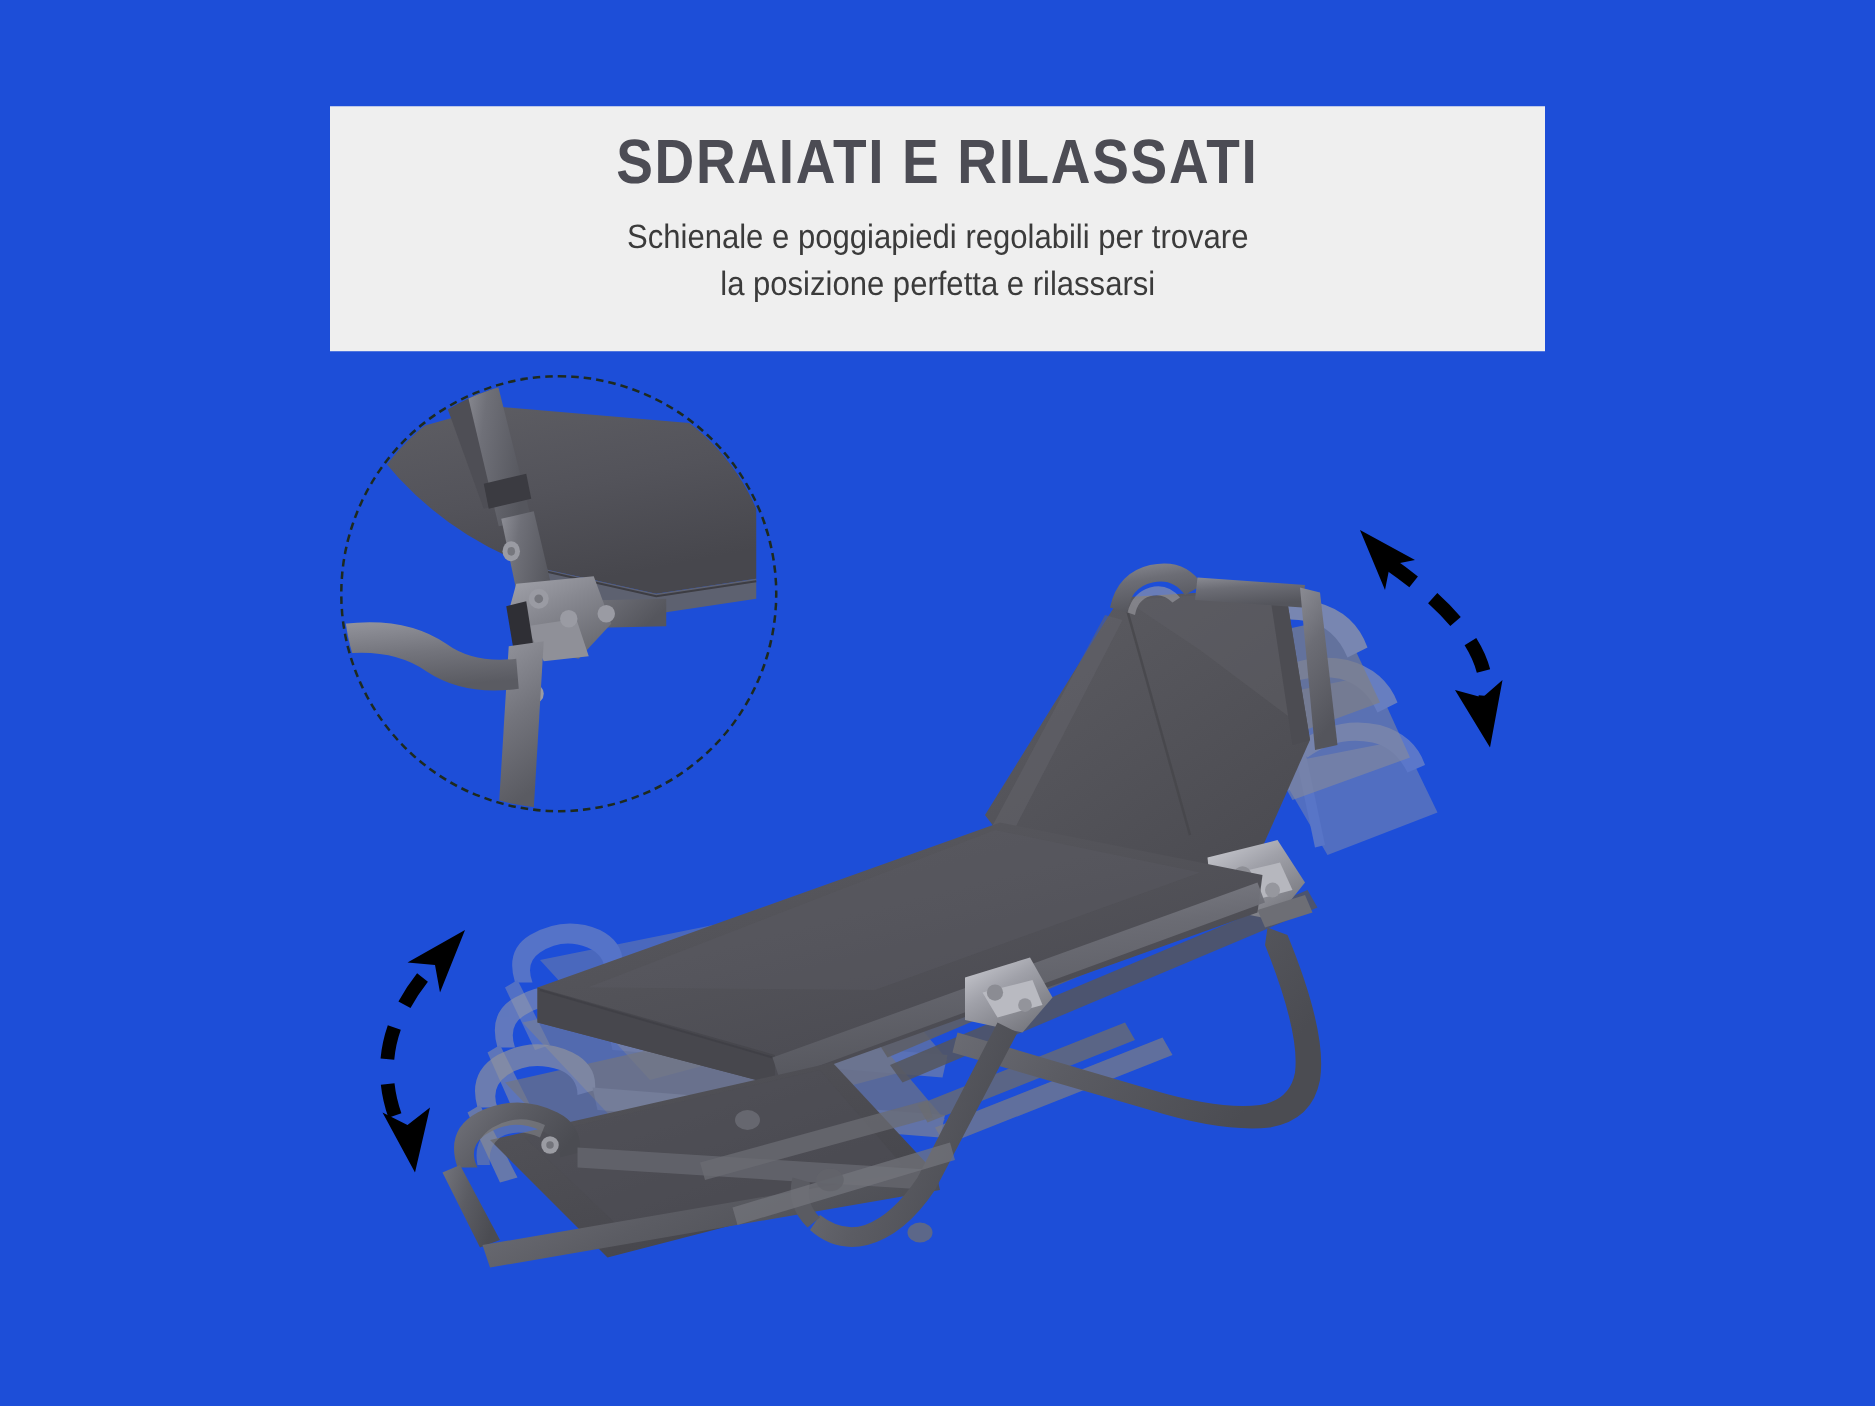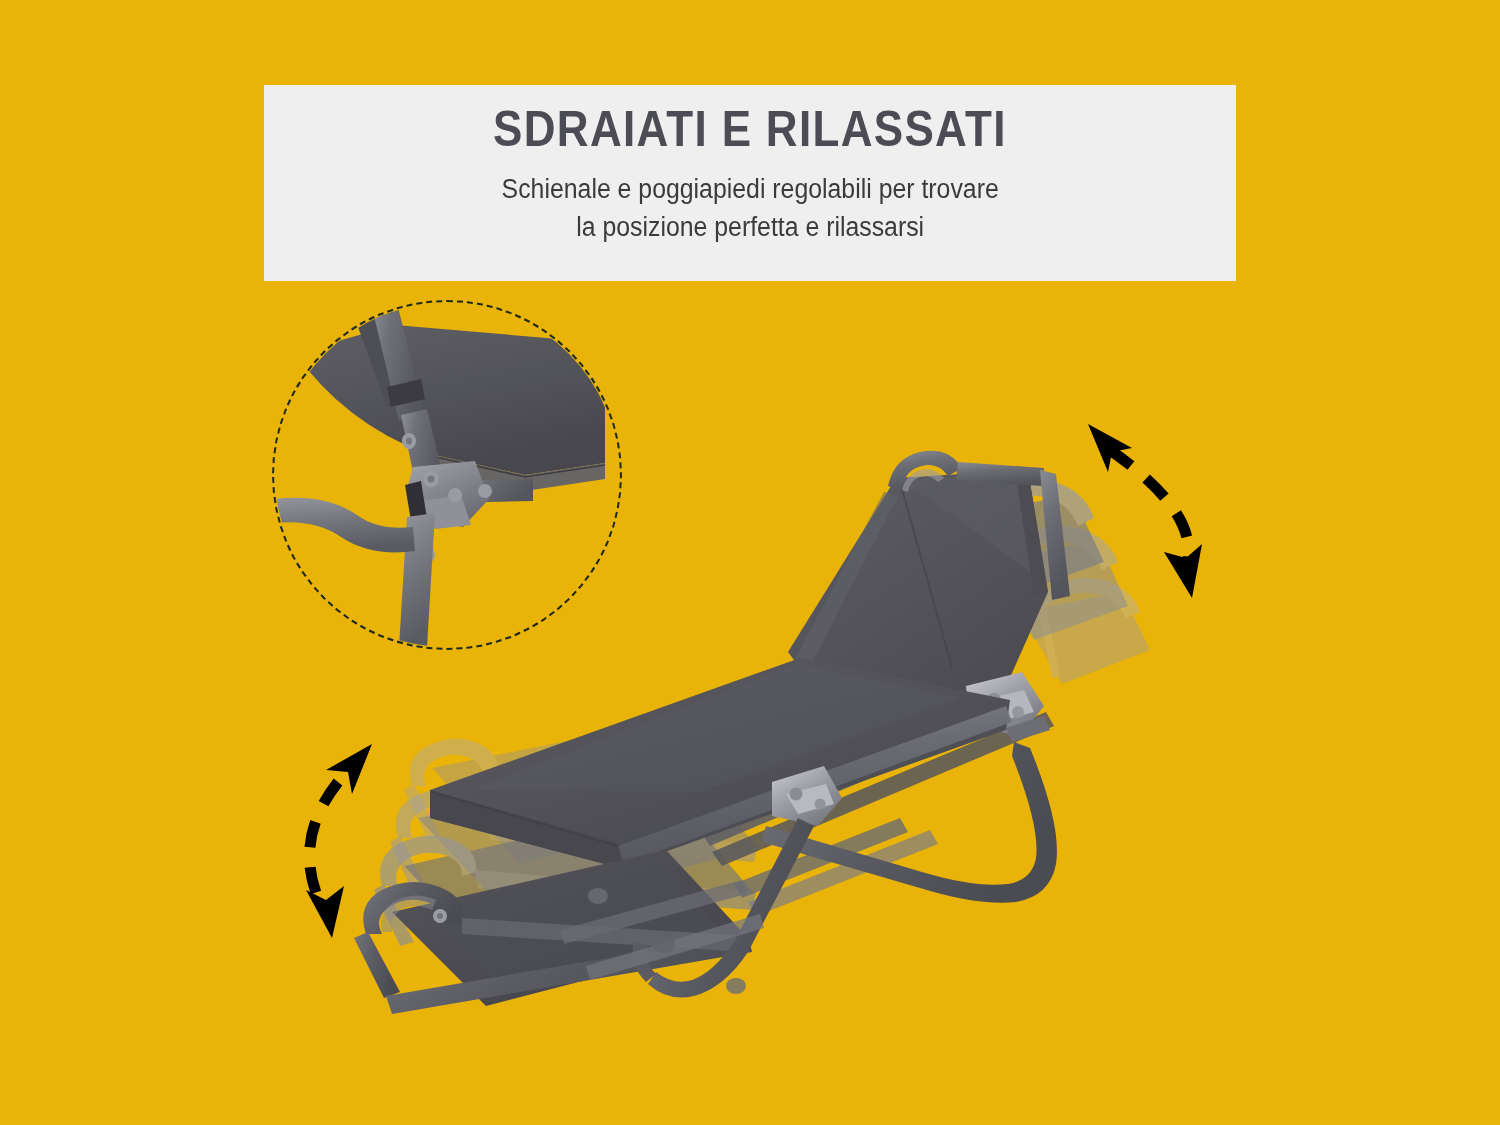--- a/index.html
+++ b/index.html
@@ -7,21 +7,21 @@
     padding: 0;
     background: #ffffff;
   }
   body {
     font-family: "Liberation Sans", sans-serif;
   }
   #canvas {
     position: relative;
     width: 1500px;
     height: 1125px;
-    background: #eab308;
+    background: #1d4ed8;
     overflow: hidden;
   }
 
   
   .header-band {
     position: absolute;
     left: 264px;
     top: 85px;
     width: 972px;
     height: 196px;

